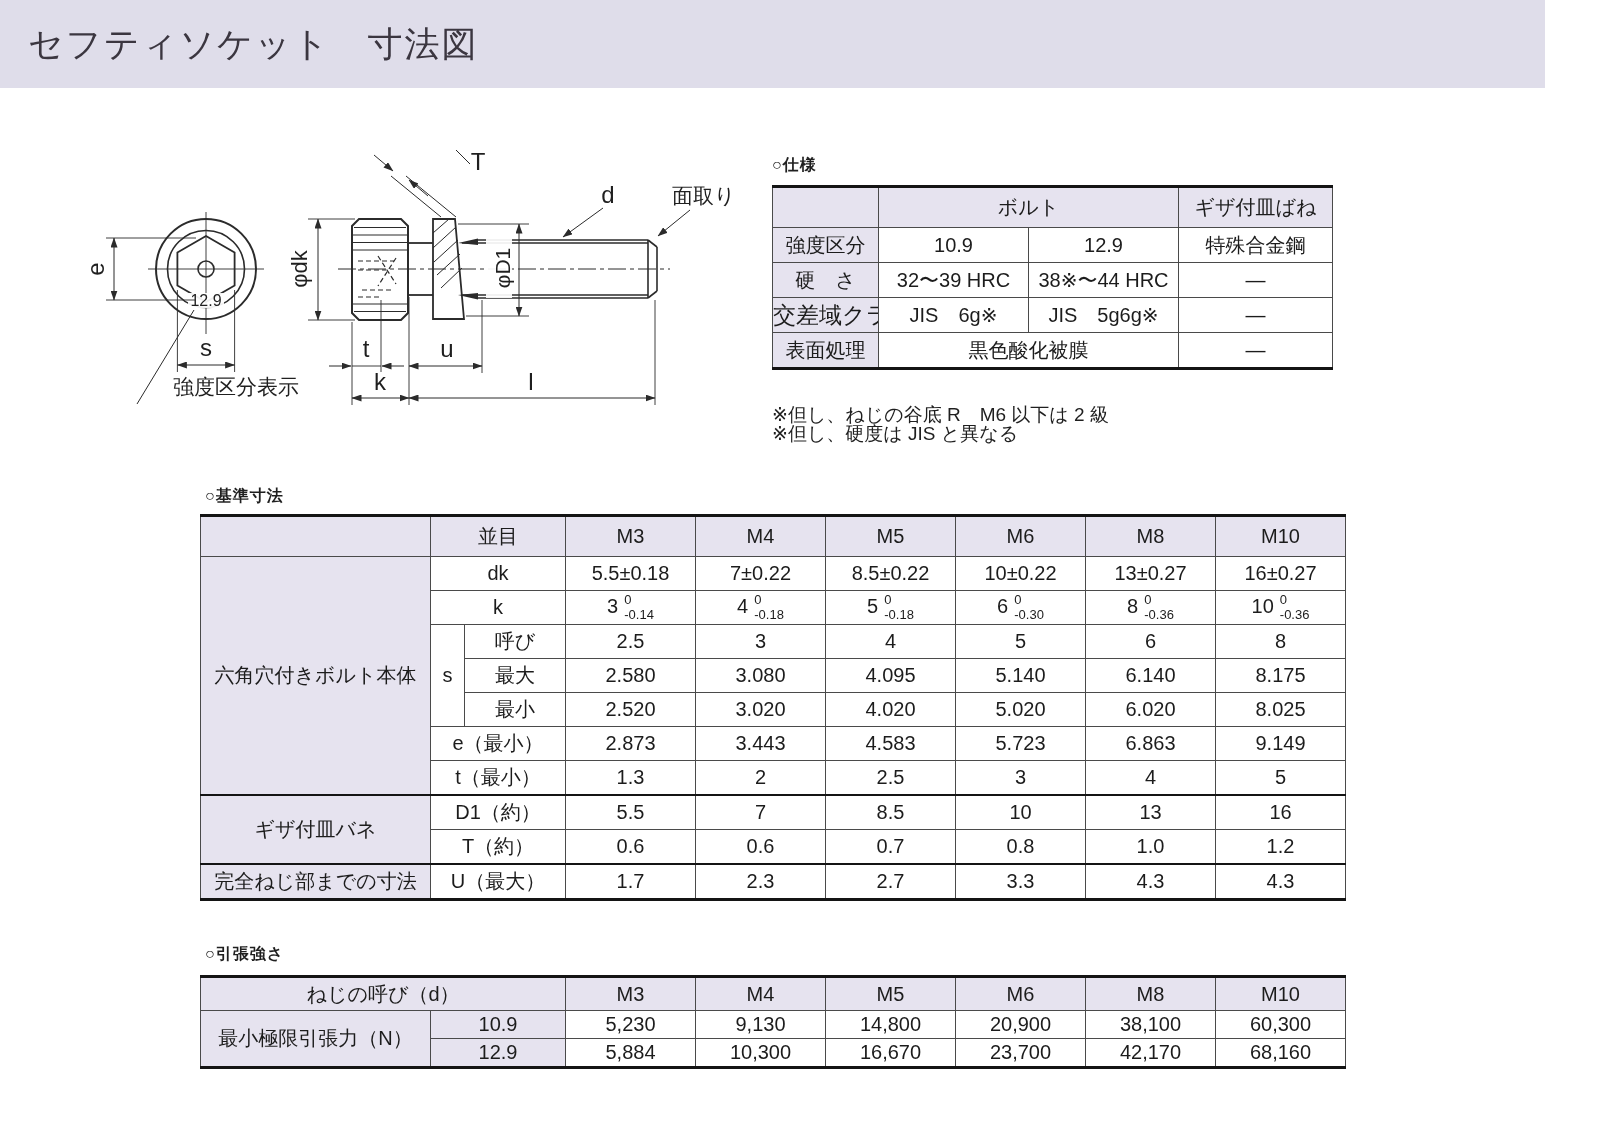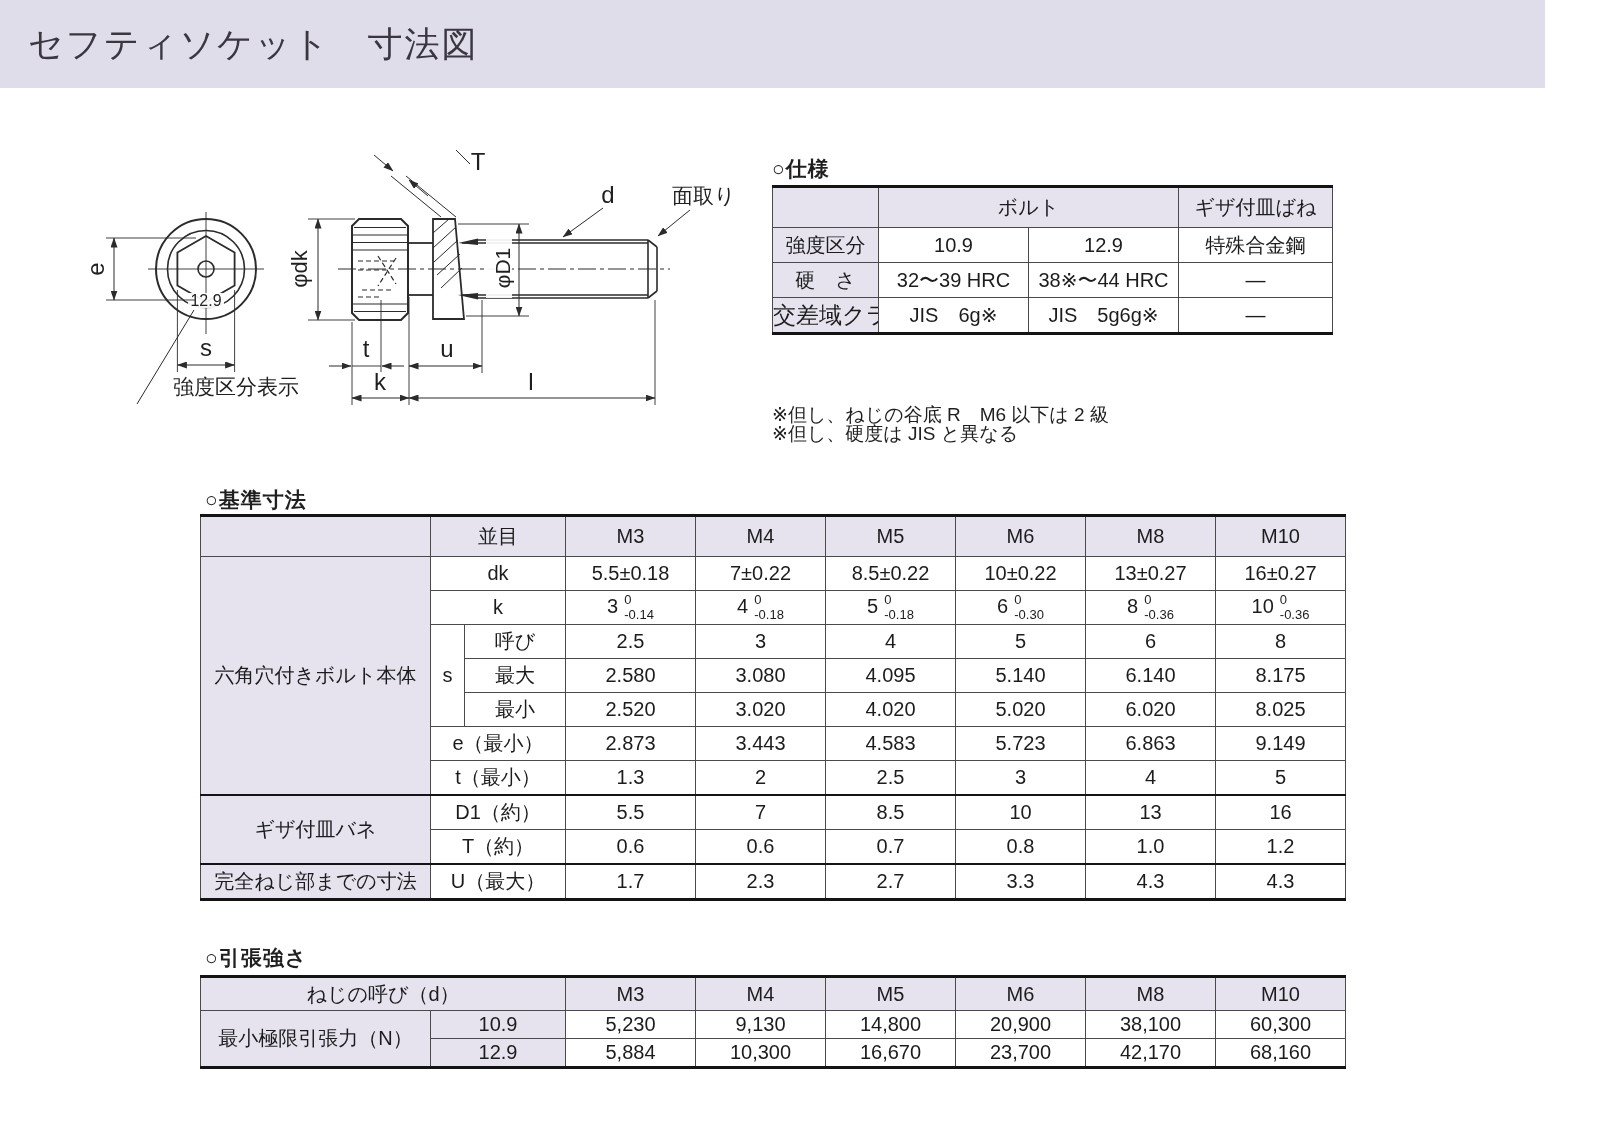--- a/index.html
+++ b/index.html
@@ -9,21 +9,21 @@
     overflow:hidden;
   }
   .titleband{
     position:absolute;left:0;top:0;width:1545px;height:88px;
     background:#dfddea;display:flex;align-items:center;
   }
   .titleband h1{
     margin:0 0 0 28px;font-size:35px;font-weight:normal;color:#3b3640;letter-spacing:2px;
   }
   .secheading{
-    position:absolute;font-size:21px;font-weight:bold;color:#1f1f1f;letter-spacing:1px;
+    position:absolute;font-size:16px;font-weight:bold;color:#1f1f1f;letter-spacing:1px;
   }
   .unit{
     position:absolute;font-size:19px;color:#1f1f1f;width:300px;text-align:right;margin-top:40px;
   }
   .note{
     position:absolute;font-size:19px;color:#1f1f1f;
   }
   table.tbl{
     position:absolute;border-collapse:collapse;table-layout:fixed;
     border-top:3px solid #141414;border-bottom:3px solid #141414;
@@ -207,20 +207,25 @@
     <td>32〜39 HRC</td>
     <td>38※〜44 HRC</td>
     <td>—</td>
   </tr>
   <tr>
     <td class="hd small">交差域クラス</td>
     <td>JIS　6g※</td>
     <td>JIS　5g6g※</td>
     <td>—</td>
   </tr>
+  <tr>
+    <td class="hd">表面処理</td>
+    <td colspan="2">黒色酸化被膜</td>
+    <td>—</td>
+  </tr>
 </tbody>
   </table>
 
 <div class="note" style="left:772px;top:402px;">※但し、ねじの谷底 R　M6 以下は 2 級</div>
 <div class="note" style="left:772px;top:421px;">※但し、硬度は JIS と異なる</div>
 
 <div class="secheading" style="left:205px;top:486px;">○基準寸法</div>
 <div class="unit" style="left:1045px;top:487px;">単位：mm</div>
 
 <table class="tbl dim" style="left:200px;top:514px;width:1145px;">

